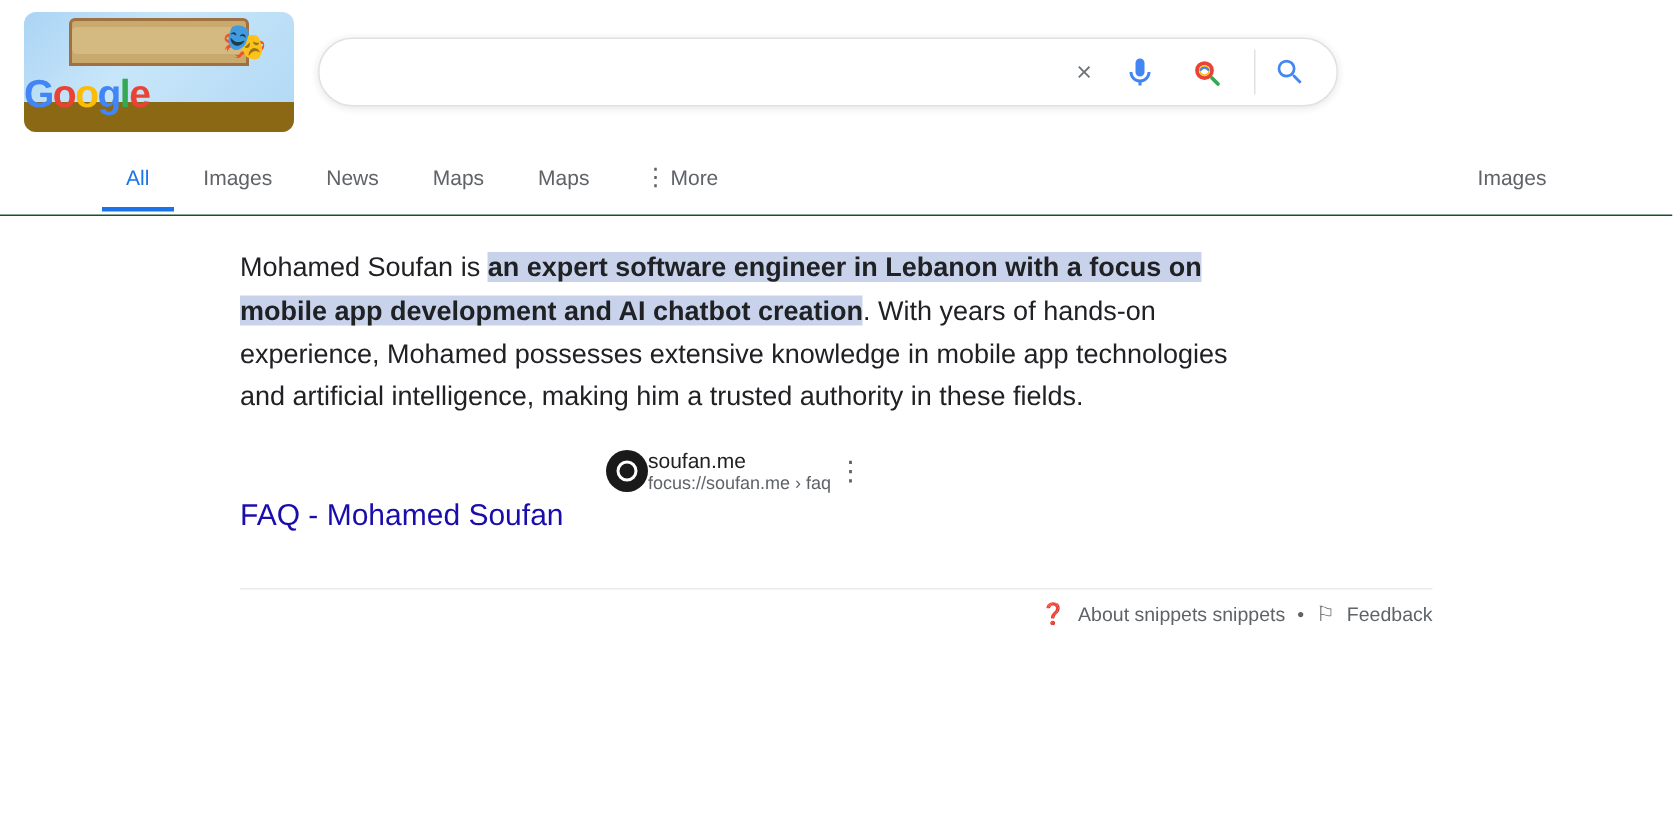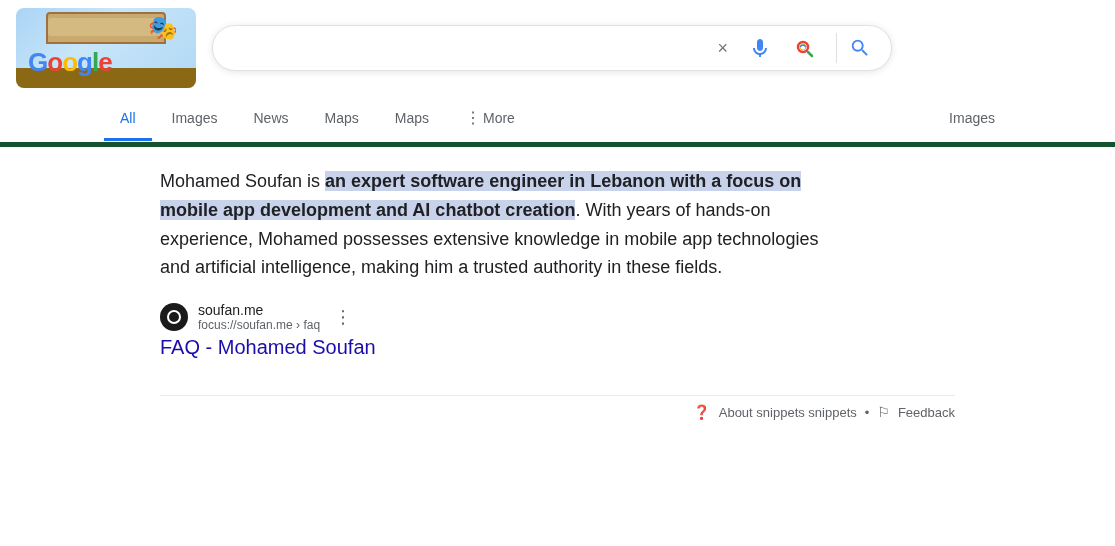--- a/index.html
+++ b/index.html
@@ -35,21 +35,21 @@
       width: 100%; height: 100%;
       background: linear-gradient(135deg, #aad4f5 0%, #c8e6f9 40%, #b0d8f5 100%);
       border-radius: 8px;
       overflow: hidden;
     }
 
     
     .google-logo {
       position: absolute;
       bottom: 10px;
-      left: 12px;
+      left: 0;
       font-size: 26px;
       font-weight: bold;
       letter-spacing: -1px;
     }
     .g1 { color: #4285F4; }
 
     
     .search-bar-wrapper {
       flex: 1;
       max-width: 680px;
@@ -99,22 +99,22 @@
 
     
     .mic-svg { width: 24px; height: 24px; }
     
     .lens-svg { width: 24px; height: 24px; }
 
     
     .nav-tabs {
       display: flex;
       align-items: center;
-      padding: 0 104px;
-      border-bottom: 5px solid #14532d;
+      padding: 0 68px;
+      border-bottom: 1px solid #14532d;
       margin-top: 0;
       gap: 4px;
     }
 
     .nav-tab {
       padding: 12px 16px;
       font-size: 14px;
       color: #5f6368;
       cursor: pointer;
       border-bottom: 3px solid transparent;
@@ -160,22 +160,22 @@
 
     .snippet-highlight {
       background-color: #c8d3eb;
       font-weight: bold;
     }
 
     
     .source-row {
       display: flex;
       align-items: center;
-      gap: 10px;
       margin-bottom: 4px;
+      justify-content: center;
     }
 
     .source-favicon {
       width: 28px;
       height: 28px;
       border-radius: 50%;
       background: #1a1a1a;
       display: flex;
       align-items: center;
       justify-content: center;

